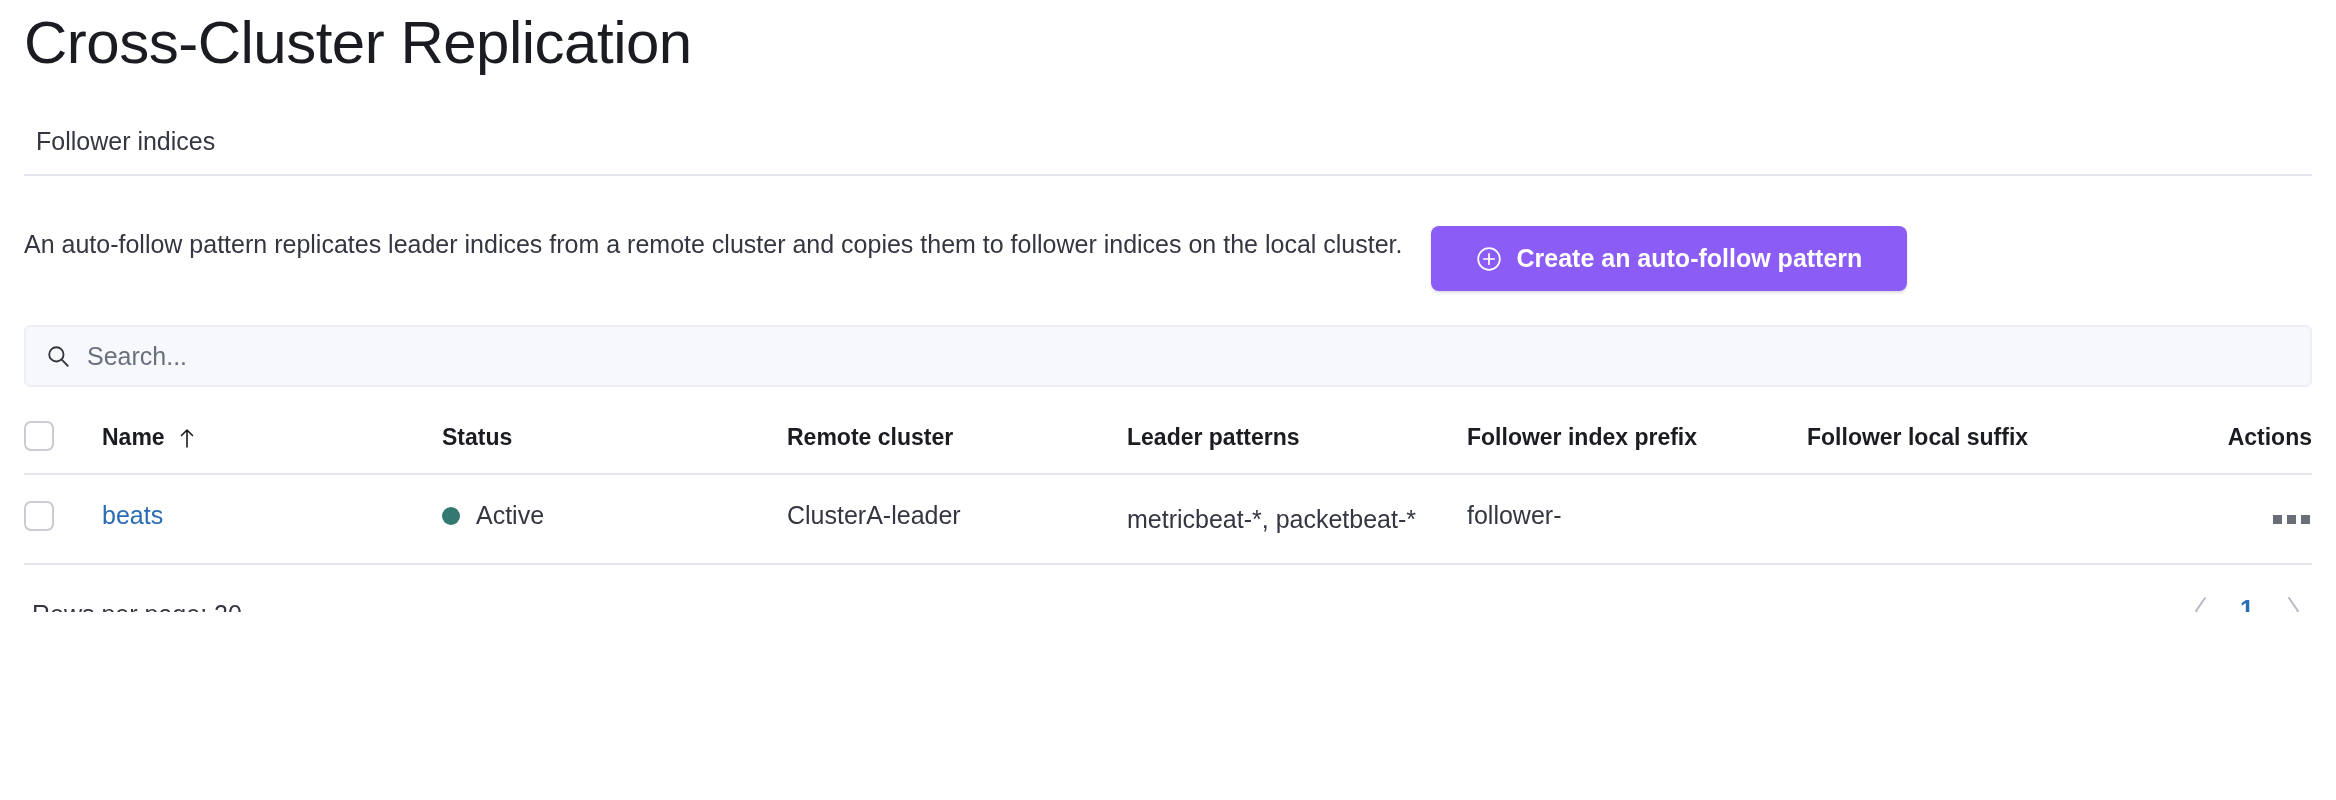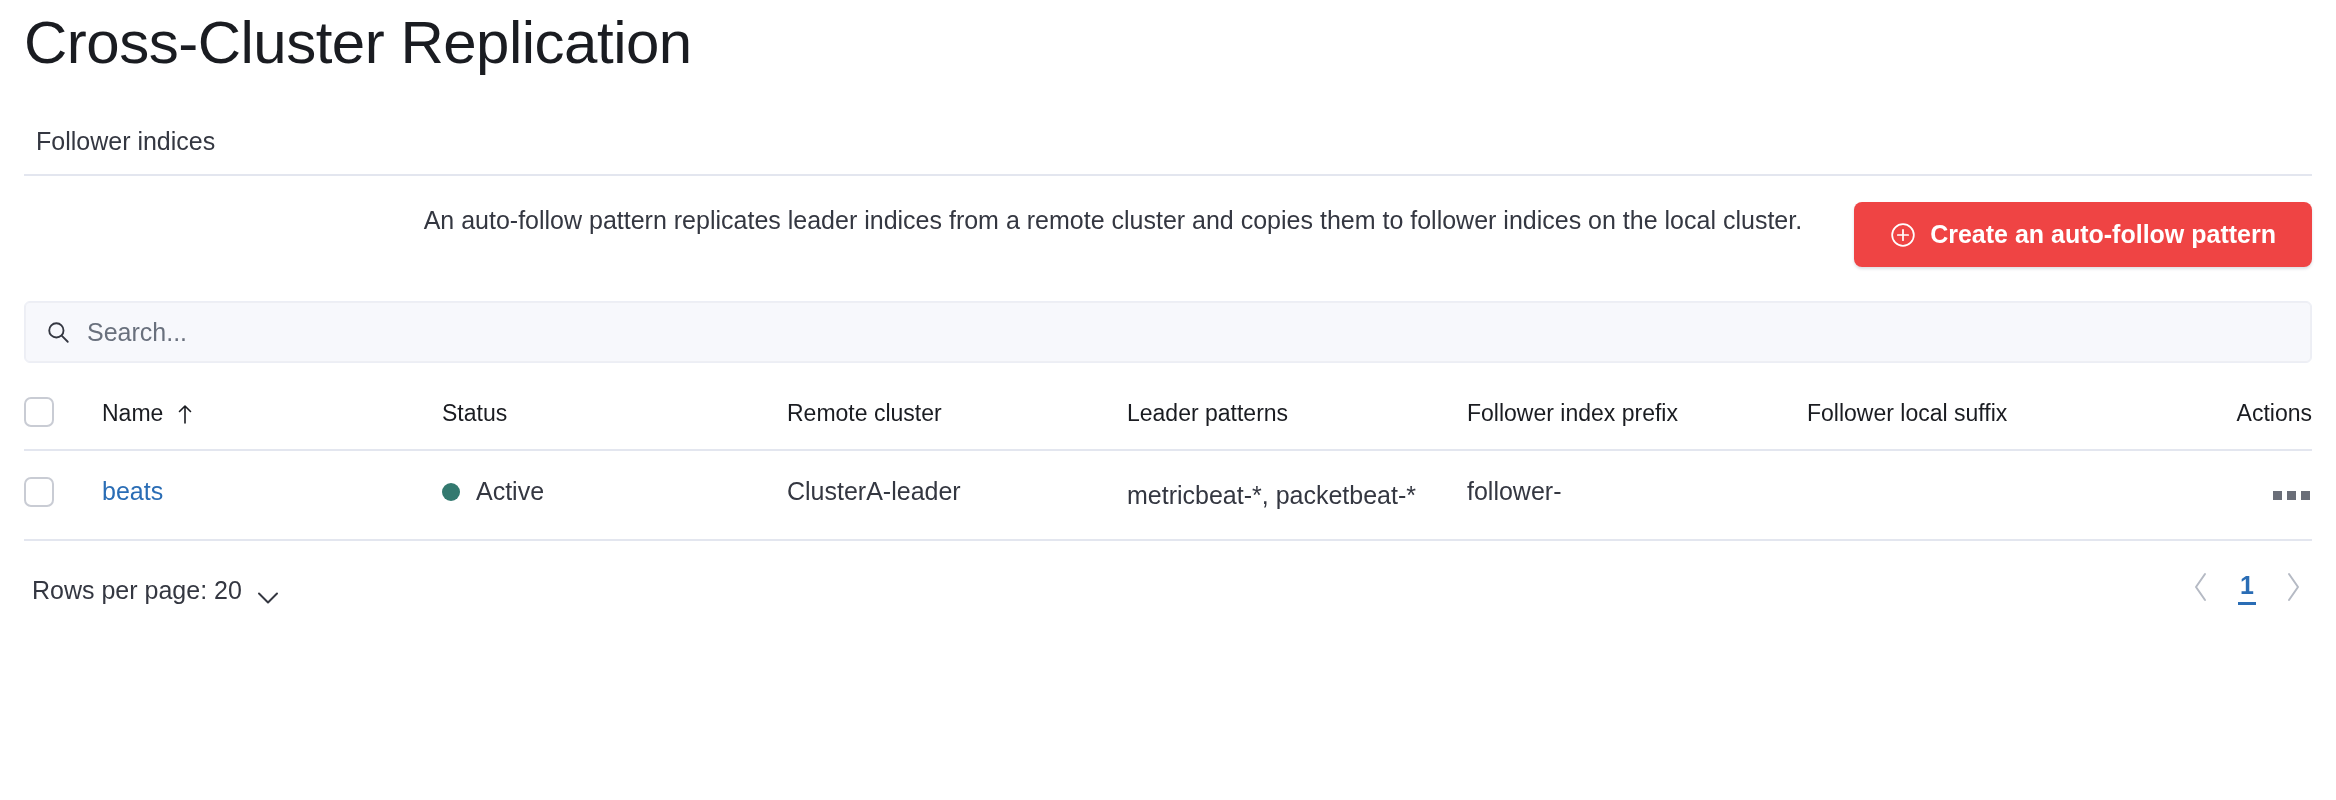--- a/index.html
+++ b/index.html
@@ -63,41 +63,41 @@
     bottom: -2px;
     height: 4px;
     background: #2a6db5;
     border-radius: 2px 2px 0 0;
   }
 
   
   .intro {
     display: flex;
     align-items: flex-start;
-    justify-content: flex-end;
-    margin-top: 26px;
-    gap: 52px;
+    justify-content: flex-start;
+    margin-top: 50px;
+    gap: 29px;
   }
   .intro-text {
     max-width: 1700px;
     font-size: 25px;
     line-height: 1.47;
     color: #343741;
     font-weight: 400;
   }
   .create-btn {
     flex: 0 0 auto;
     display: inline-flex;
     align-items: center;
     gap: 14px;
-    background: #ef4444;
+    background: #8b5cf6;
     color: #ffffff;
     border: none;
     border-radius: 8px;
-    padding: 18px 36px;
+    padding: 18px 45px;
     font-size: 25px;
     font-weight: 600;
     font-family: inherit;
     cursor: pointer;
     white-space: nowrap;
     box-shadow: 0 2px 3px rgba(65,78,101,0.18);
   }
   .create-btn .plus-icon {
     width: 26px; height: 26px;
     display: inline-block;
@@ -135,21 +135,21 @@
   
   table.ccr-table {
     width: 100%;
     border-collapse: collapse;
     margin-top: 34px;
     table-layout: fixed;
   }
   .ccr-table th {
     text-align: left;
     font-size: 23px;
-    font-weight: 400;
+    font-weight: 700;
     color: #1a1c21;
     padding: 0 0 22px 0;
     vertical-align: bottom;
     border-bottom: 2px solid #e3e6ef;
   }
   .ccr-table td {
     font-size: 25px;
     color: #343741;
     padding: 26px 0;
     vertical-align: top;

